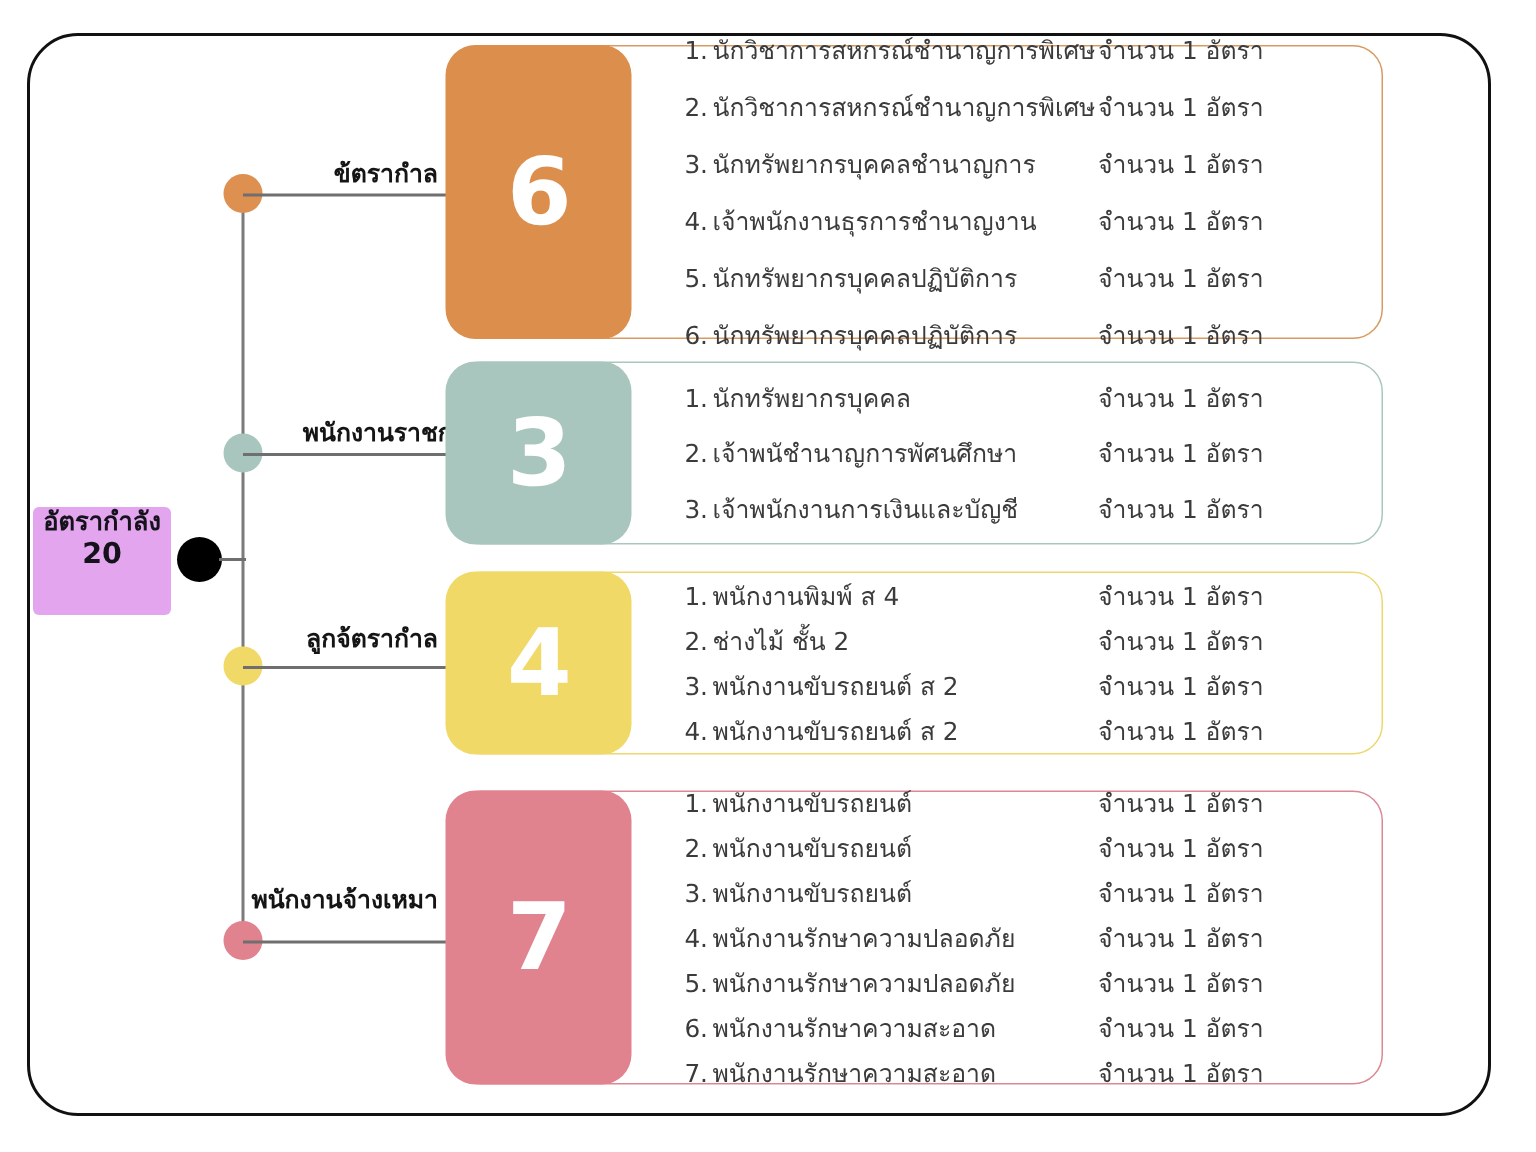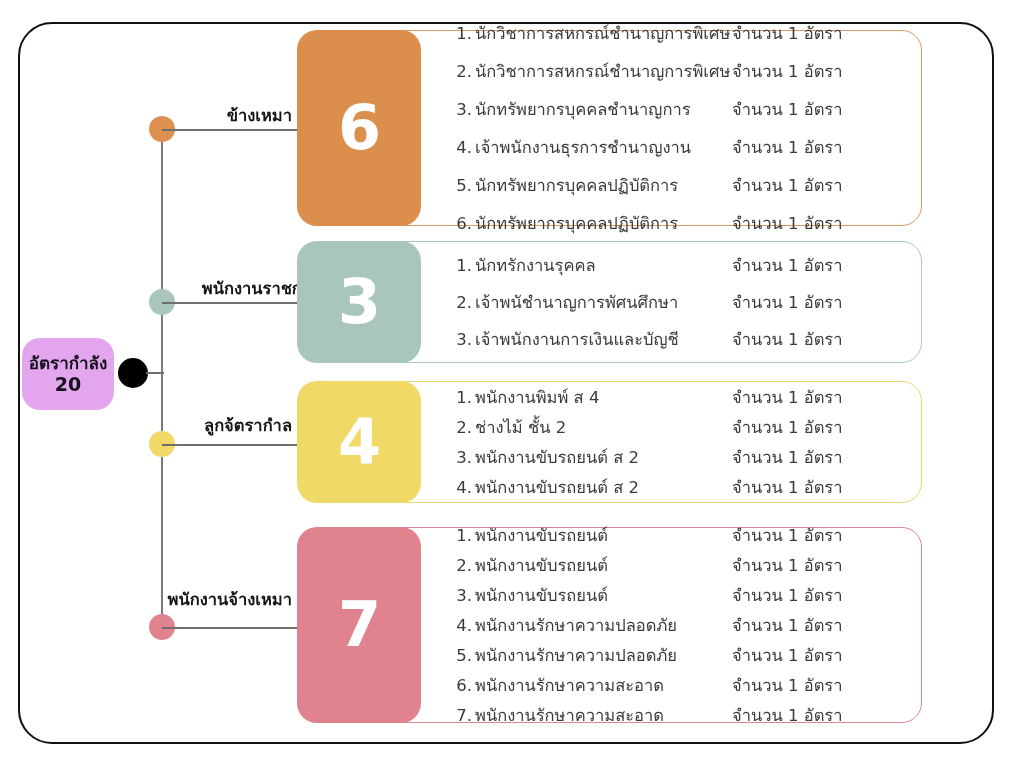--- a/index.html
+++ b/index.html
@@ -47,25 +47,24 @@
   }
 
   
   .root-badge {
     position: absolute;
     left: 22px;
     top: 338px;
     width: 92px;
     height: 72px;
     background: #e3a6ee;
-    border-radius: 18px;
+    border-radius: 4px;
     display: flex;
     flex-direction: column;
     align-items: center;
-    justify-content: center;
     color: #14121a;
     font-weight: bold;
     line-height: 1.18;
   }
   .root-badge .rb-label { font-size: 17px; }
   .root-badge .rb-value { font-size: 19px; }
 
   .root-dot {
     position: absolute;
     left: 118px;
@@ -181,21 +180,21 @@
   <div class="root-badge">
     <div class="rb-label">อัตรากำลัง</div>
     <div class="rb-value">20</div>
   </div>
   <div class="root-dot"></div>
   <div class="root-connector"></div>
 
   <div id="branches">
       <div class="node-dot" style="top: 129px; background: rgb(221, 144, 80);"></div>
       <div class="branch-line" style="top: 129px; width: 141px;"></div>
-      <div class="branch-title" style="top: 102px; left: 0px; width: 292px;">ข้างเหมา</div>
+      <div class="branch-title" style="top: 102px; left: 0px; width: 292px;">ข้ตรากำล</div>
       <div class="panel" style="top: 30px; left: 301px; width: 621px; height: 196px; border-color: rgb(215, 155, 98);"></div>
       <div class="num-tile" style="top: 30px; left: 297px; width: 124px; height: 196px; background: rgb(220, 142, 77);">
         <span>6</span>
       </div>
       <div class="panel-inner" style="left: 452px; top: 30px; width: 456px; height: 196px; gap: 12px;">
         <div class="row-wrap">
           <div class="row">
             <span class="r-idx">1.</span>
             <span class="r-name">นักวิชาการสหกรณ์ชำนาญการพิเศษ</span>
             <span class="r-count">จำนวน 1 อัตรา</span>
@@ -241,21 +240,21 @@
       <div class="branch-line" style="top: 302px; width: 141px;"></div>
       <div class="branch-title" style="top: 275px; left: 0px; width: 292px; margin-left: 28px;">พนักงานราชการ</div>
       <div class="panel" style="top: 241px; left: 301px; width: 621px; height: 122px; border-color: rgb(169, 199, 190);"></div>
       <div class="num-tile" style="top: 241px; left: 297px; width: 124px; height: 122px; background: rgb(168, 198, 189);">
         <span>3</span>
       </div>
       <div class="panel-inner" style="left: 452px; top: 241px; width: 456px; height: 122px; gap: 11px;">
         <div class="row-wrap">
           <div class="row">
             <span class="r-idx">1.</span>
-            <span class="r-name">นักทรักงานรุคคล</span>
+            <span class="r-name">นักทรัพยากรบุคคล</span>
             <span class="r-count">จำนวน 1 อัตรา</span>
           </div>
         </div>
         <div class="row-wrap">
           <div class="row">
             <span class="r-idx">2.</span>
             <span class="r-name">เจ้าพนัชำนาญการพัศนศึกษา</span>
             <span class="r-count">จำนวน 1 อัตรา</span>
           </div>
         </div>

